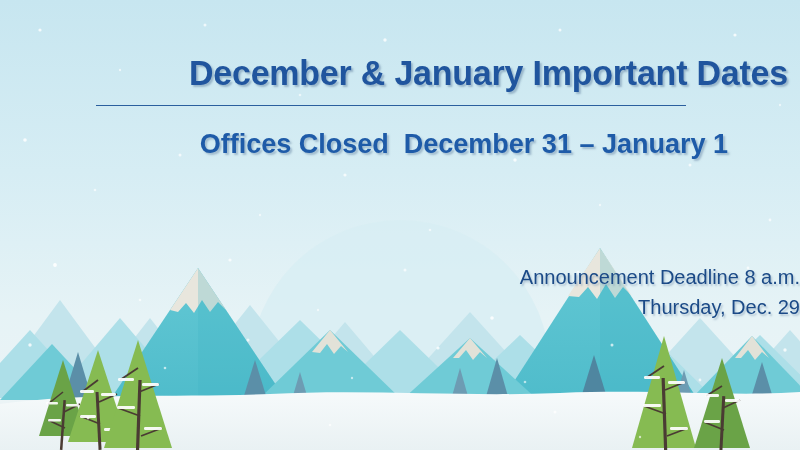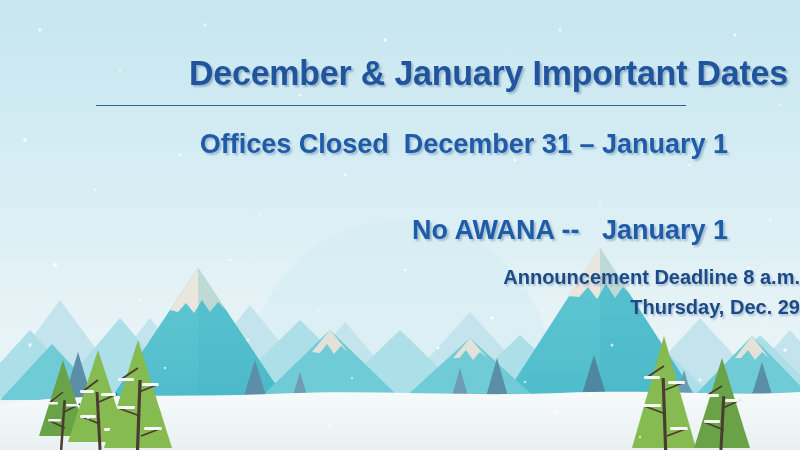--- a/index.html
+++ b/index.html
@@ -73,21 +73,21 @@
   }
   .line-1 { top: 116px; }
   .line-2 { top: 160px; }
   .line-3 { top: 202px; }
 
   .sub {
     position: absolute;
     left: 0;
     width: 800px;
     font-size: 20px;
-    font-weight: bold;
+    font-weight: normal;
     color: #1b4a87;
     text-shadow: 1.5px 1.5px 2px rgba(110,140,170,0.45);
     white-space: pre;
   }
   .sub-1 { top: 253px; }
   .sub-2 { top: 283px; }
 </style>
 </head>
 <body>
 
@@ -319,19 +319,18 @@
       <circle cx="555" cy="412" r="1.5" opacity="0.75"></circle>
       <circle cx="640" cy="437" r="1.2" opacity="0.65"></circle>
     </g>
   </svg>
 
   <div id="content">
     <div class="title">December &amp; January Important Dates</div>
     <div class="title-rule"></div>
 
     <div class="line line-1">Offices Closed  December 31 – January 1</div>
-    <div class="line line-3">No AWANA --   January 1</div>
 
     <div class="sub sub-1">Announcement Deadline 8 a.m.</div>
     <div class="sub sub-2">Thursday, Dec. 29</div>
   </div>
 
 </div>
 
 </body></html>

